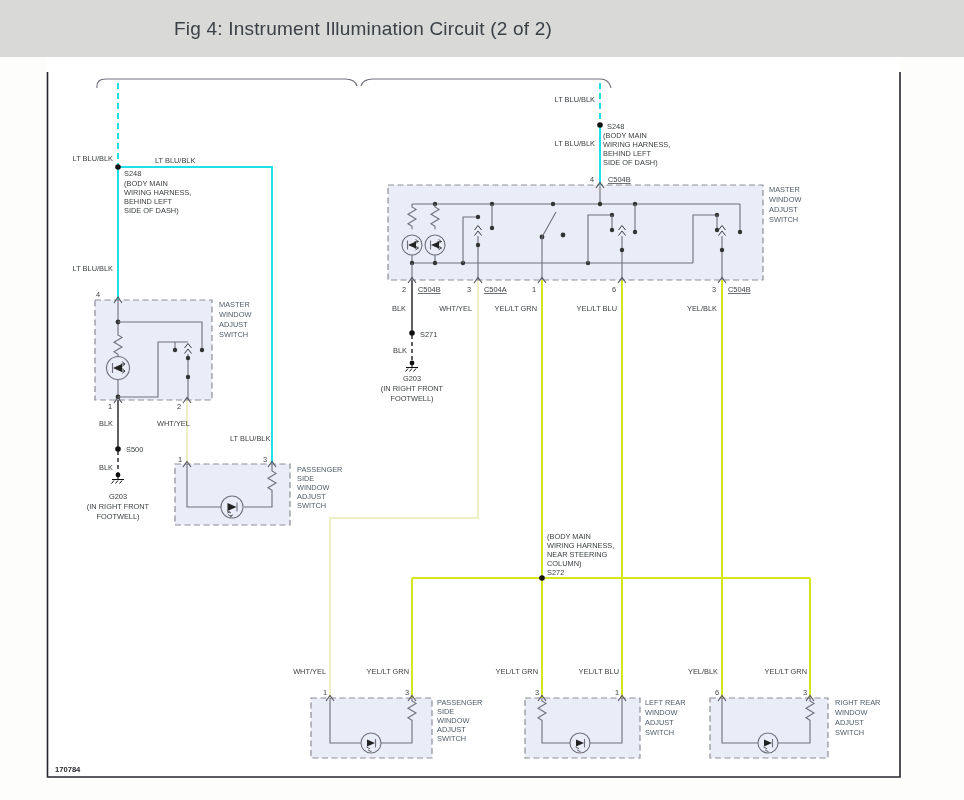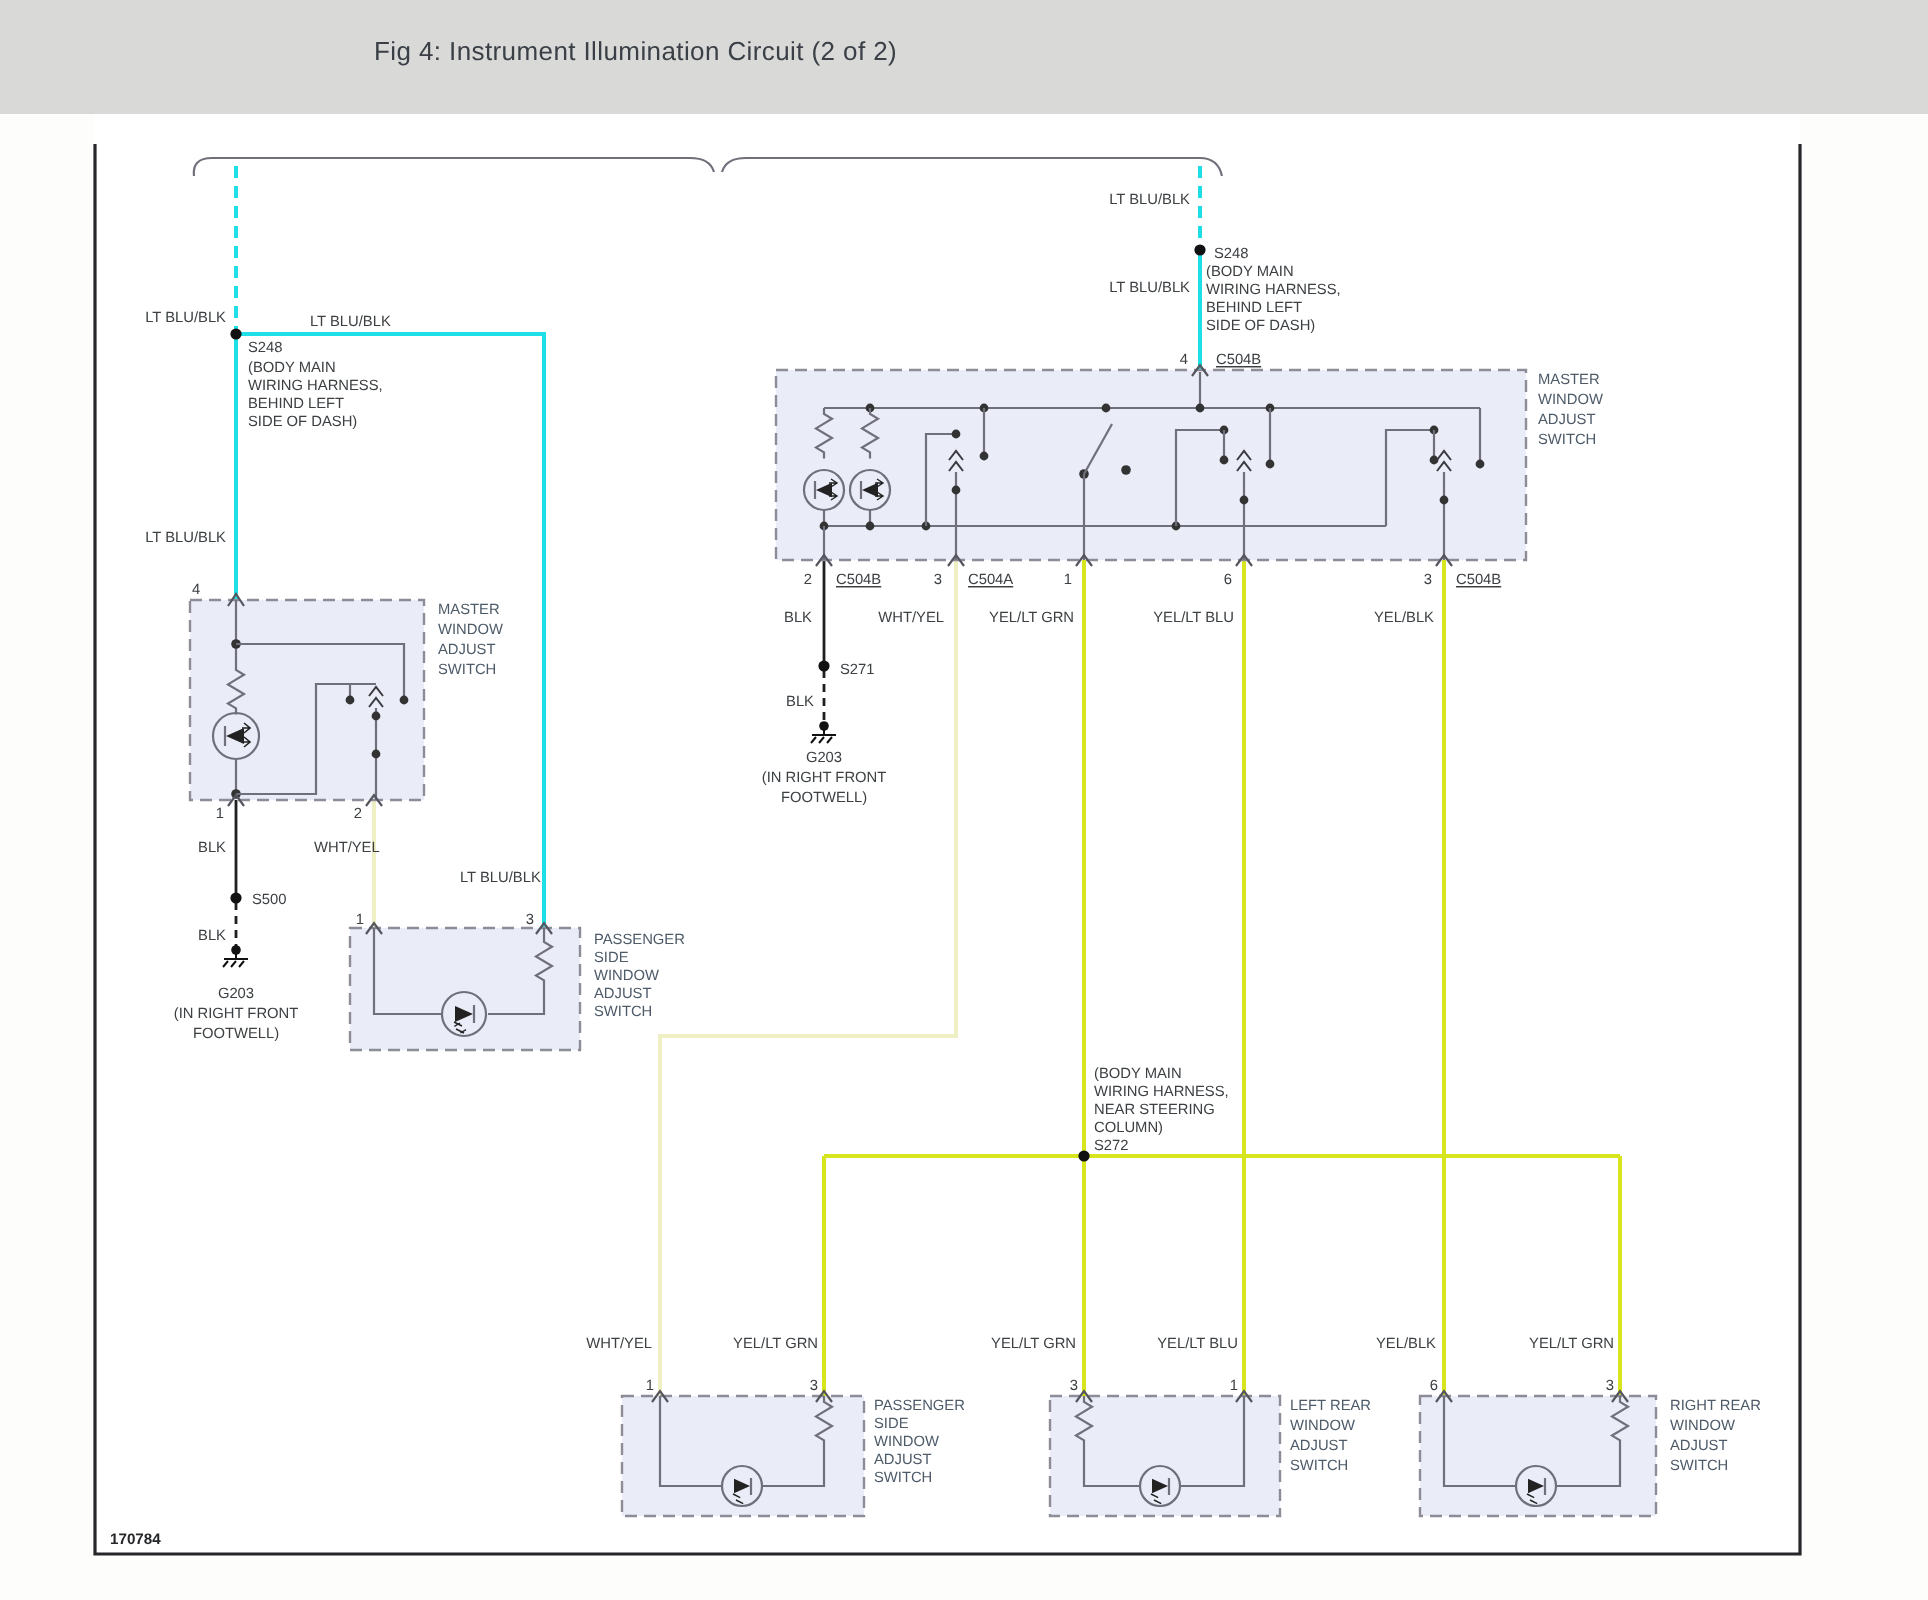--- a/index.html
+++ b/index.html
@@ -1,18 +1,18 @@
 <!DOCTYPE html>
 <html><head>
 <meta charset="utf-8">
 <style>
   html,body{margin:0;padding:0;background:#fafaf8;font-family:"Liberation Sans",sans-serif;}
   .stage{position:relative;width:964px;height:800px;background:#fdfdfc;overflow:hidden;}
   .header-band{position:absolute;left:0;top:0;width:964px;height:57px;background:#d9d9d8;}
-  .header-title{position:absolute;left:187px;top:18px;font-size:13px;color:#3a4046;letter-spacing:.2px;}
+  .header-title{position:absolute;left:174px;top:18px;font-size:19px;color:#3a4046;letter-spacing:.2px;}
   svg text{font-family:"Liberation Sans",sans-serif;font-size:7.4px;fill:#3c4043;}
   svg text.boxlbl{fill:#4d5a68;}
   svg text.conn{text-decoration:underline;}
   svg text.code{font-size:7.6px;font-weight:bold;fill:#26272b;}
   .wire{fill:none;stroke-linecap:butt;}
   .cir{stroke:#70707c;stroke-width:1.1;fill:none;}
   .boxr{fill:#eaecf7;stroke:#8d8d99;stroke-width:1.2;stroke-dasharray:6 3.5;}
   .pinch{stroke:#55555e;stroke-width:1.1;fill:none;}
   .arr{stroke:#3a3a40;stroke-width:1;fill:none;}
 </style>

